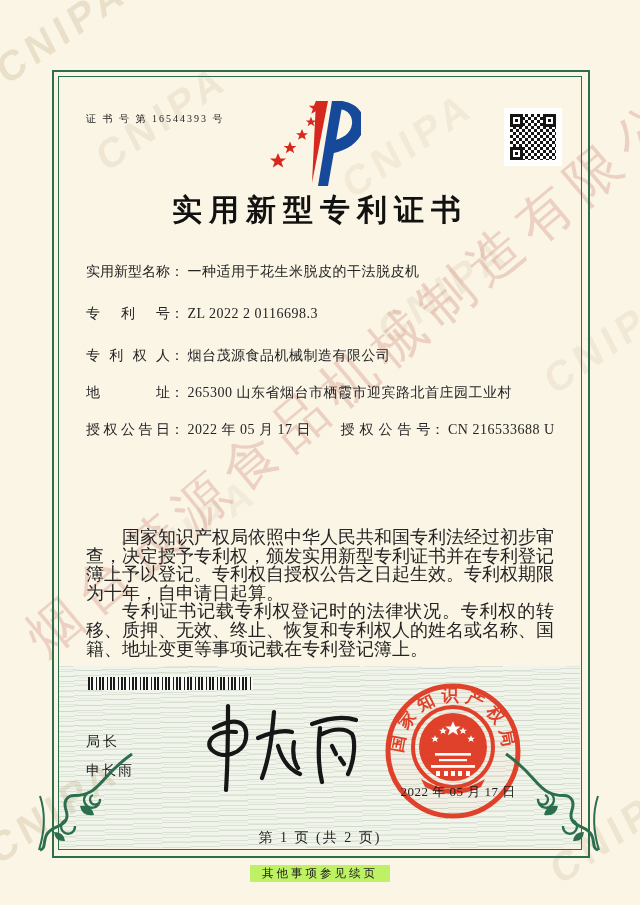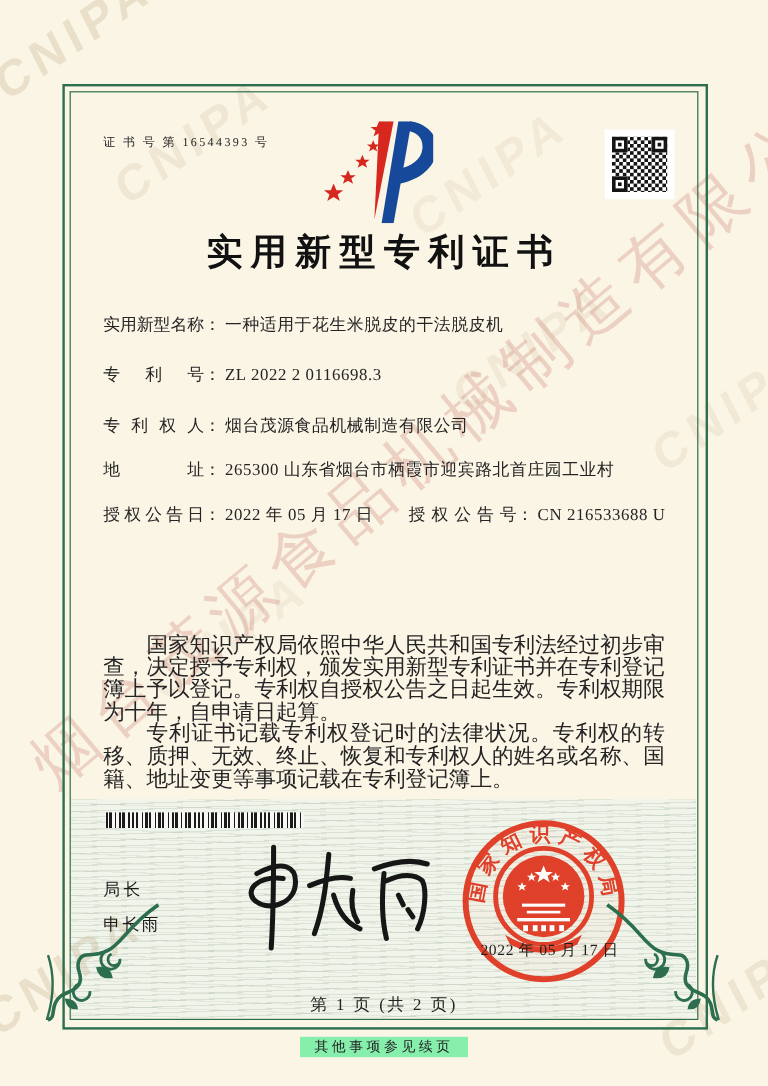--- a/index.html
+++ b/index.html
@@ -55,21 +55,21 @@
         font-family:Liberation Mono, monospace;color:#1c1c1c;}
   .sig-draw{position:absolute;left:186px;top:698px;}
   .seal{position:absolute;left:383px;top:681px;opacity:0.95;}
   .seal-date{position:absolute;left:390px;top:783px;width:136px;text-align:center;
         font-size:13px;color:#1e1e1e;letter-spacing:0.5px;z-index:5;}
   .page-num{position:absolute;left:0;right:0;top:829px;text-align:center;font-size:14px;letter-spacing:2px;}
   .flourish{position:absolute;z-index:5;pointer-events:none;}
   .fl-bl{left:36px;top:750px;}
   .fl-br{left:502px;top:750px;transform:scaleX(-1);}
   .footer-note{position:absolute;left:0;right:0;top:863px;text-align:center;z-index:4;}
-  .footer-note span{display:inline-block;background:#86efac;padding:1px 12px;
+  .footer-note span{display:inline-block;background:#bef264;padding:1px 12px;
         font-size:11.5px;letter-spacing:3px;color:#222;}
 </style>
 </head>
 <body>
 
 <div class="page">
 
   <div class="band"></div>
 
   <div class="wm wm-cnipa" style="left:-14px;top:8px">CNIPA</div>

